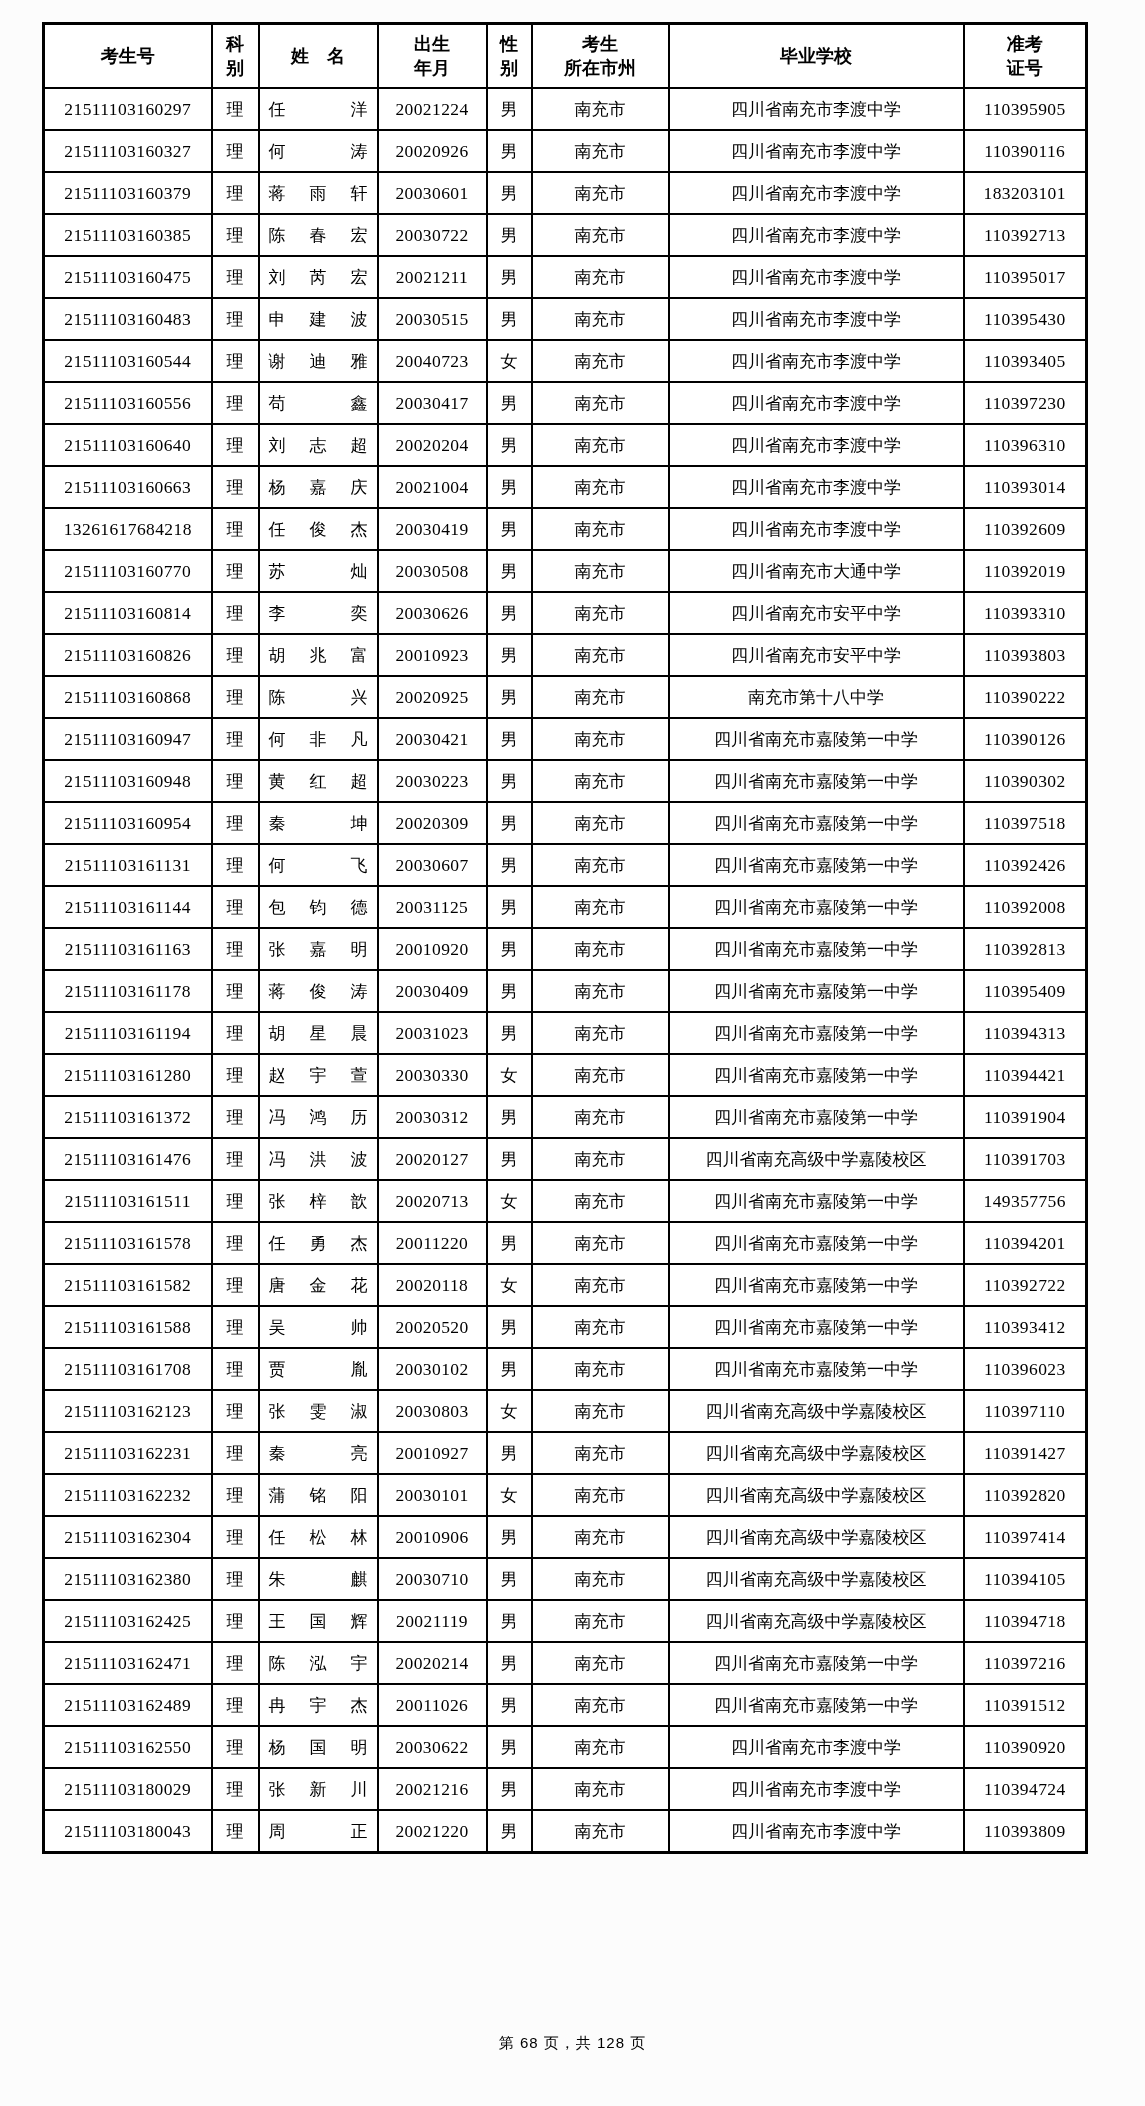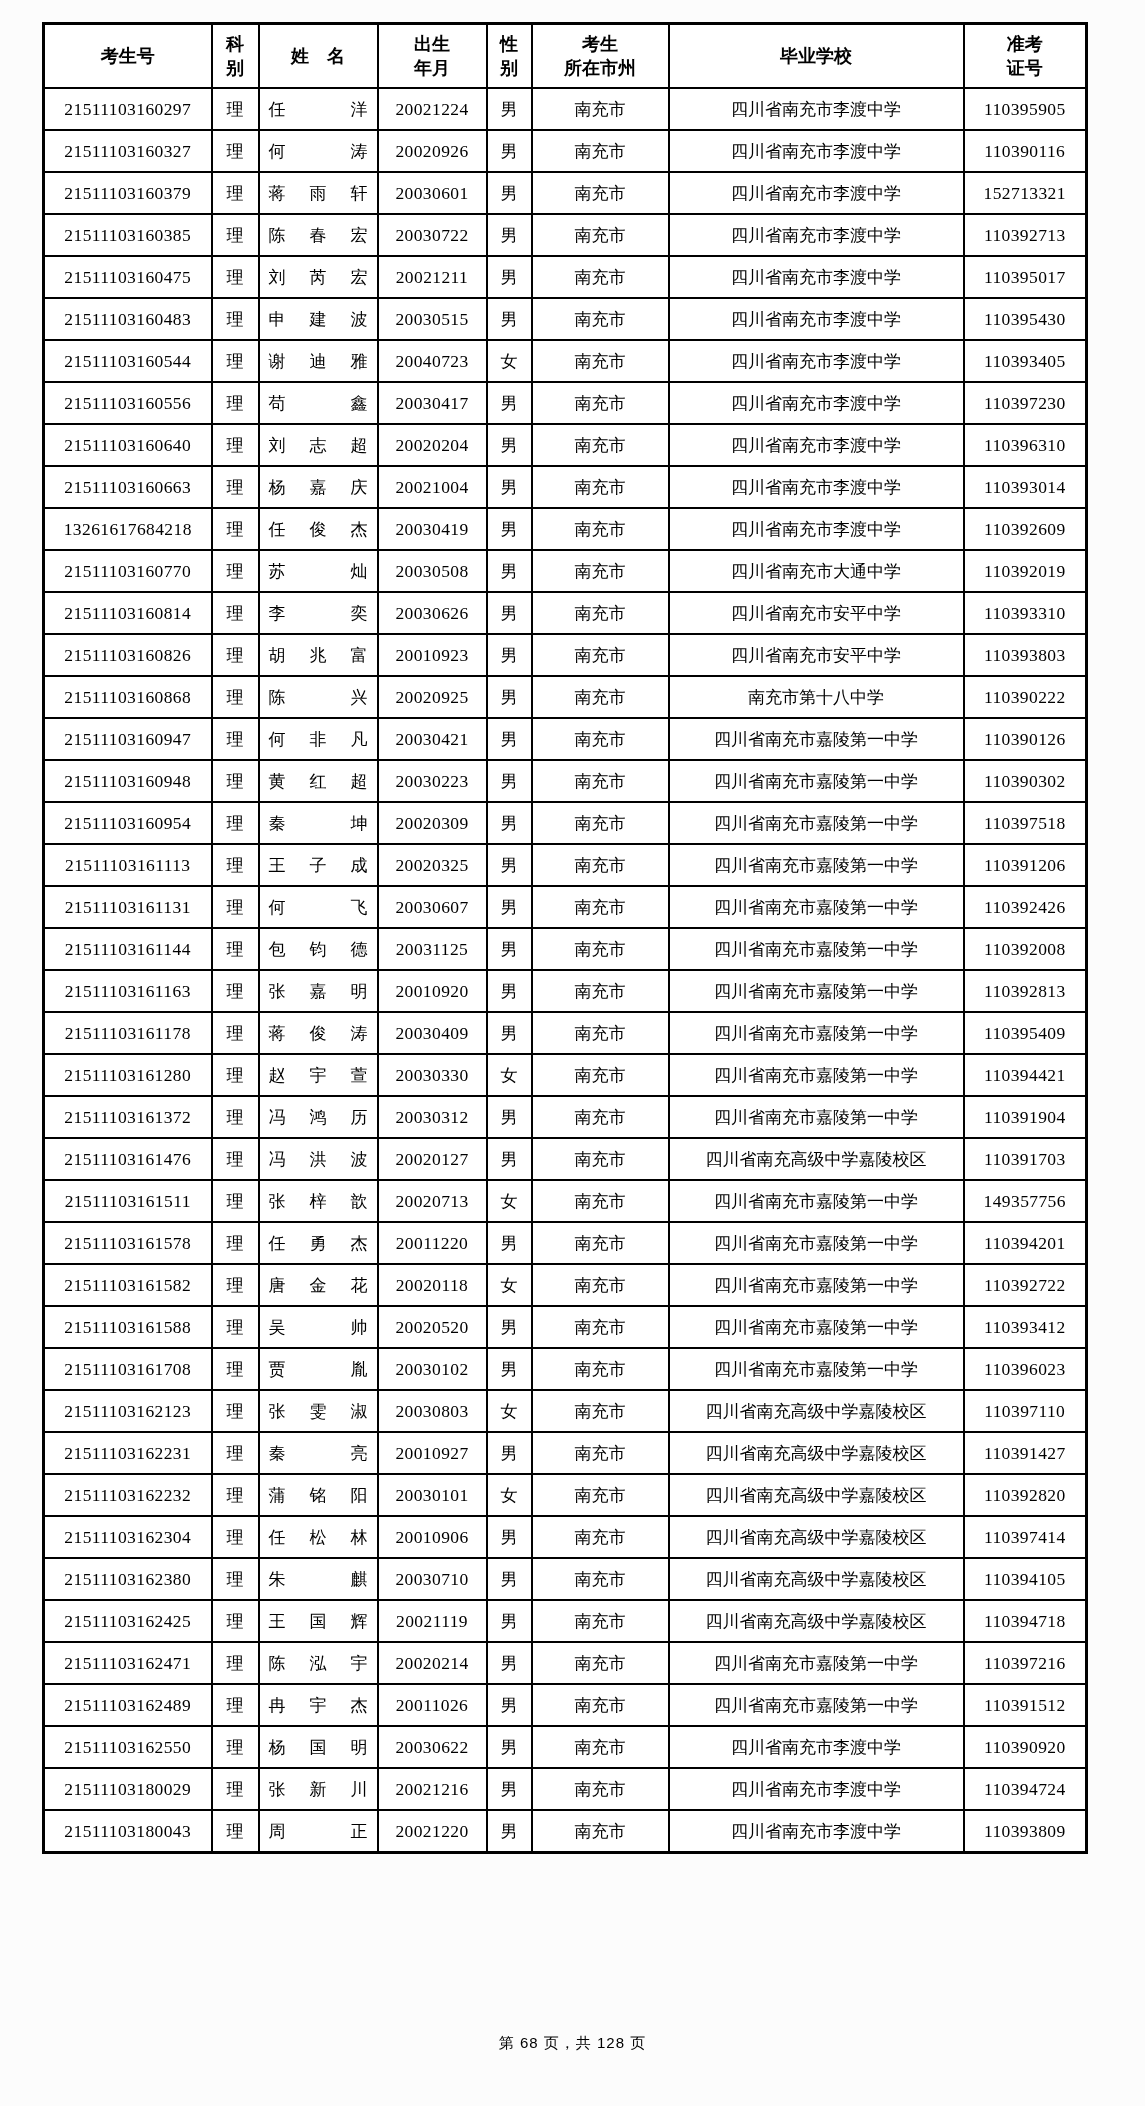--- a/index.html
+++ b/index.html
@@ -136,21 +136,21 @@
             <div class="name-wrap">
               <span>蒋</span>
               <span>雨</span>
               <span>轩</span>
             </div>
           </td>
           <td class="num">20030601</td>
           <td>男</td>
           <td>南充市</td>
           <td>四川省南充市李渡中学</td>
-          <td class="num">152713321</td>
+          <td class="num">183203101</td>
         </tr>
         <tr>
           <td class="num">21511103160385</td>
           <td>理</td>
           <td class="name">
             <div class="name-wrap">
               <span>陈</span>
               <span>春</span>
               <span>宏</span>
             </div>
@@ -374,36 +374,20 @@
               <span>坤</span>
             </div>
           </td>
           <td class="num">20020309</td>
           <td>男</td>
           <td>南充市</td>
           <td>四川省南充市嘉陵第一中学</td>
           <td class="num">110397518</td>
         </tr>
         <tr>
-          <td class="num">21511103161113</td>
-          <td>理</td>
-          <td class="name">
-            <div class="name-wrap">
-              <span>王</span>
-              <span>子</span>
-              <span>成</span>
-            </div>
-          </td>
-          <td class="num">20020325</td>
-          <td>男</td>
-          <td>南充市</td>
-          <td>四川省南充市嘉陵第一中学</td>
-          <td class="num">110391206</td>
-        </tr>
-        <tr>
           <td class="num">21511103161131</td>
           <td>理</td>
           <td class="name">
             <div class="name-wrap">
               <span>何</span>
               <span>飞</span>
             </div>
           </td>
           <td class="num">20030607</td>
           <td>男</td>
@@ -451,20 +435,36 @@
               <span>蒋</span>
               <span>俊</span>
               <span>涛</span>
             </div>
           </td>
           <td class="num">20030409</td>
           <td>男</td>
           <td>南充市</td>
           <td>四川省南充市嘉陵第一中学</td>
           <td class="num">110395409</td>
+        </tr>
+        <tr>
+          <td class="num">21511103161194</td>
+          <td>理</td>
+          <td class="name">
+            <div class="name-wrap">
+              <span>胡</span>
+              <span>星</span>
+              <span>晨</span>
+            </div>
+          </td>
+          <td class="num">20031023</td>
+          <td>男</td>
+          <td>南充市</td>
+          <td>四川省南充市嘉陵第一中学</td>
+          <td class="num">110394313</td>
         </tr>
         <tr>
           <td class="num">21511103161280</td>
           <td>理</td>
           <td class="name">
             <div class="name-wrap">
               <span>赵</span>
               <span>宇</span>
               <span>萱</span>
             </div>

